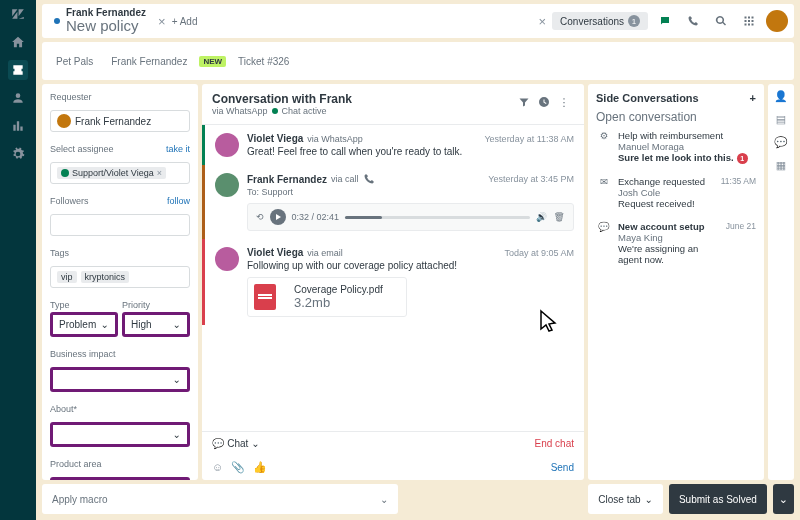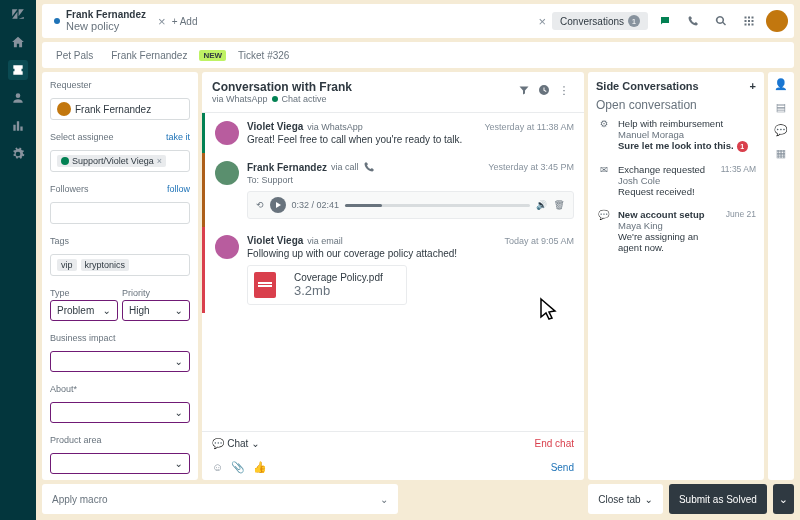--- a/index.html
+++ b/index.html
@@ -8,41 +8,41 @@
 .rail{width:36px;background:#03363d;display:flex;flex-direction:column;align-items:center;padding-top:4px;gap:8px}
 .rail .ic{width:20px;height:20px;display:flex;align-items:center;justify-content:center;color:#87929d;cursor:pointer}
 .rail .ic.active{background:#0a4a52;border-radius:3px;color:#fff}
 .rail svg{width:14px;height:14px;fill:currentColor}
 .main{flex:1;display:flex;flex-direction:column;padding:4px 6px 6px 6px;gap:4px}
 .topbar{background:#fff;display:flex;align-items:center;height:34px;border-radius:3px;padding:0 6px;gap:6px}
 .tktab{display:flex;align-items:center;gap:6px;padding:2px 6px}
 .tktab .dot{width:6px;height:6px;border-radius:50%;background:#1f73b7}
 .tktab .tt{display:flex;flex-direction:column;line-height:1.1}
 .tktab .nm{font-weight:600;font-size:10px}
-.tktab .sub{font-size:11px;color:#68737d}
+.tktab .sub{font-size:15px;color:#68737d}
 .xbtn{color:#87929d;cursor:pointer;font-size:13px}
 .addtab{color:#68737d;font-size:10px;cursor:pointer}
 .spacer{flex:1}
 .pill{background:#e9ebed;padding:3px 8px;border-radius:3px;font-size:10px;display:flex;align-items:center;gap:4px}
 .badge{background:#87929d;color:#fff;border-radius:50%;width:12px;height:12px;font-size:8px;display:flex;align-items:center;justify-content:center}
 .tbico{width:22px;height:22px;display:flex;align-items:center;justify-content:center;cursor:pointer;color:#68737d}
 .tbico.green{color:#038153}
 .avatar{width:22px;height:22px;border-radius:50%;background:#c2770e}
-.crumbs{background:#fff;display:flex;align-items:center;gap:6px;height:26px;padding:0 8px;border-radius:3px;font-size:10px}
+.crumbs{background:#fff;display:flex;align-items:center;gap:6px;height:38px;padding:0 8px;border-radius:3px;font-size:10px}
 .crumb{padding:2px 6px;color:#68737d;cursor:pointer}
 .newb{background:#bef264;padding:1px 4px;border-radius:2px;font-size:8px;font-weight:600}
 .body{flex:1;display:flex;gap:4px;min-height:0}
 .col{background:#fff;border-radius:3px;display:flex;flex-direction:column}
 .left{width:156px;padding:8px;gap:6px;overflow:auto}
 .lbl{font-size:9px;color:#68737d;margin-bottom:2px;display:flex;justify-content:space-between}
 .lnk{color:#1f73b7;cursor:pointer}
 .fld{border:1px solid #d8dcde;border-radius:3px;padding:4px 6px;font-size:10px;margin-bottom:6px;display:flex;align-items:center;gap:4px;min-height:22px}
 .chip{background:#e9ebed;padding:1px 4px;border-radius:2px;font-size:9px;display:inline-flex;align-items:center;gap:3px}
 .chip .x{color:#87929d;font-size:9px;cursor:pointer}
-.sel{border:1px solid #701a75;border-radius:3px;padding:4px 6px;font-size:10px;display:flex;justify-content:space-between;align-items:center;cursor:pointer}
+.sel{border:3px solid #701a75;border-radius:3px;padding:4px 6px;font-size:10px;display:flex;justify-content:space-between;align-items:center;cursor:pointer}
 .row2{display:flex;gap:4px}.row2 .half{flex:1}
 .center{flex:1;display:flex;flex-direction:column;min-width:0}
 .chdr{padding:8px 10px;border-bottom:1px solid #e9ebed;display:flex;}
 .chdr .ttl{font-weight:600;font-size:12px}
 .chdr .sub{font-size:9px;color:#68737d;display:flex;align-items:center;gap:4px}
 .gdot{width:6px;height:6px;border-radius:50%;background:#038153}
 .hic{width:20px;height:20px;display:flex;align-items:center;justify-content:center;color:#68737d;cursor:pointer}
 .msgs{flex:1;overflow:auto}
 .msg{padding:8px 10px;display:flex;gap:8px;position:relative}
 .msg.b1{border-left:3px solid #038153}

